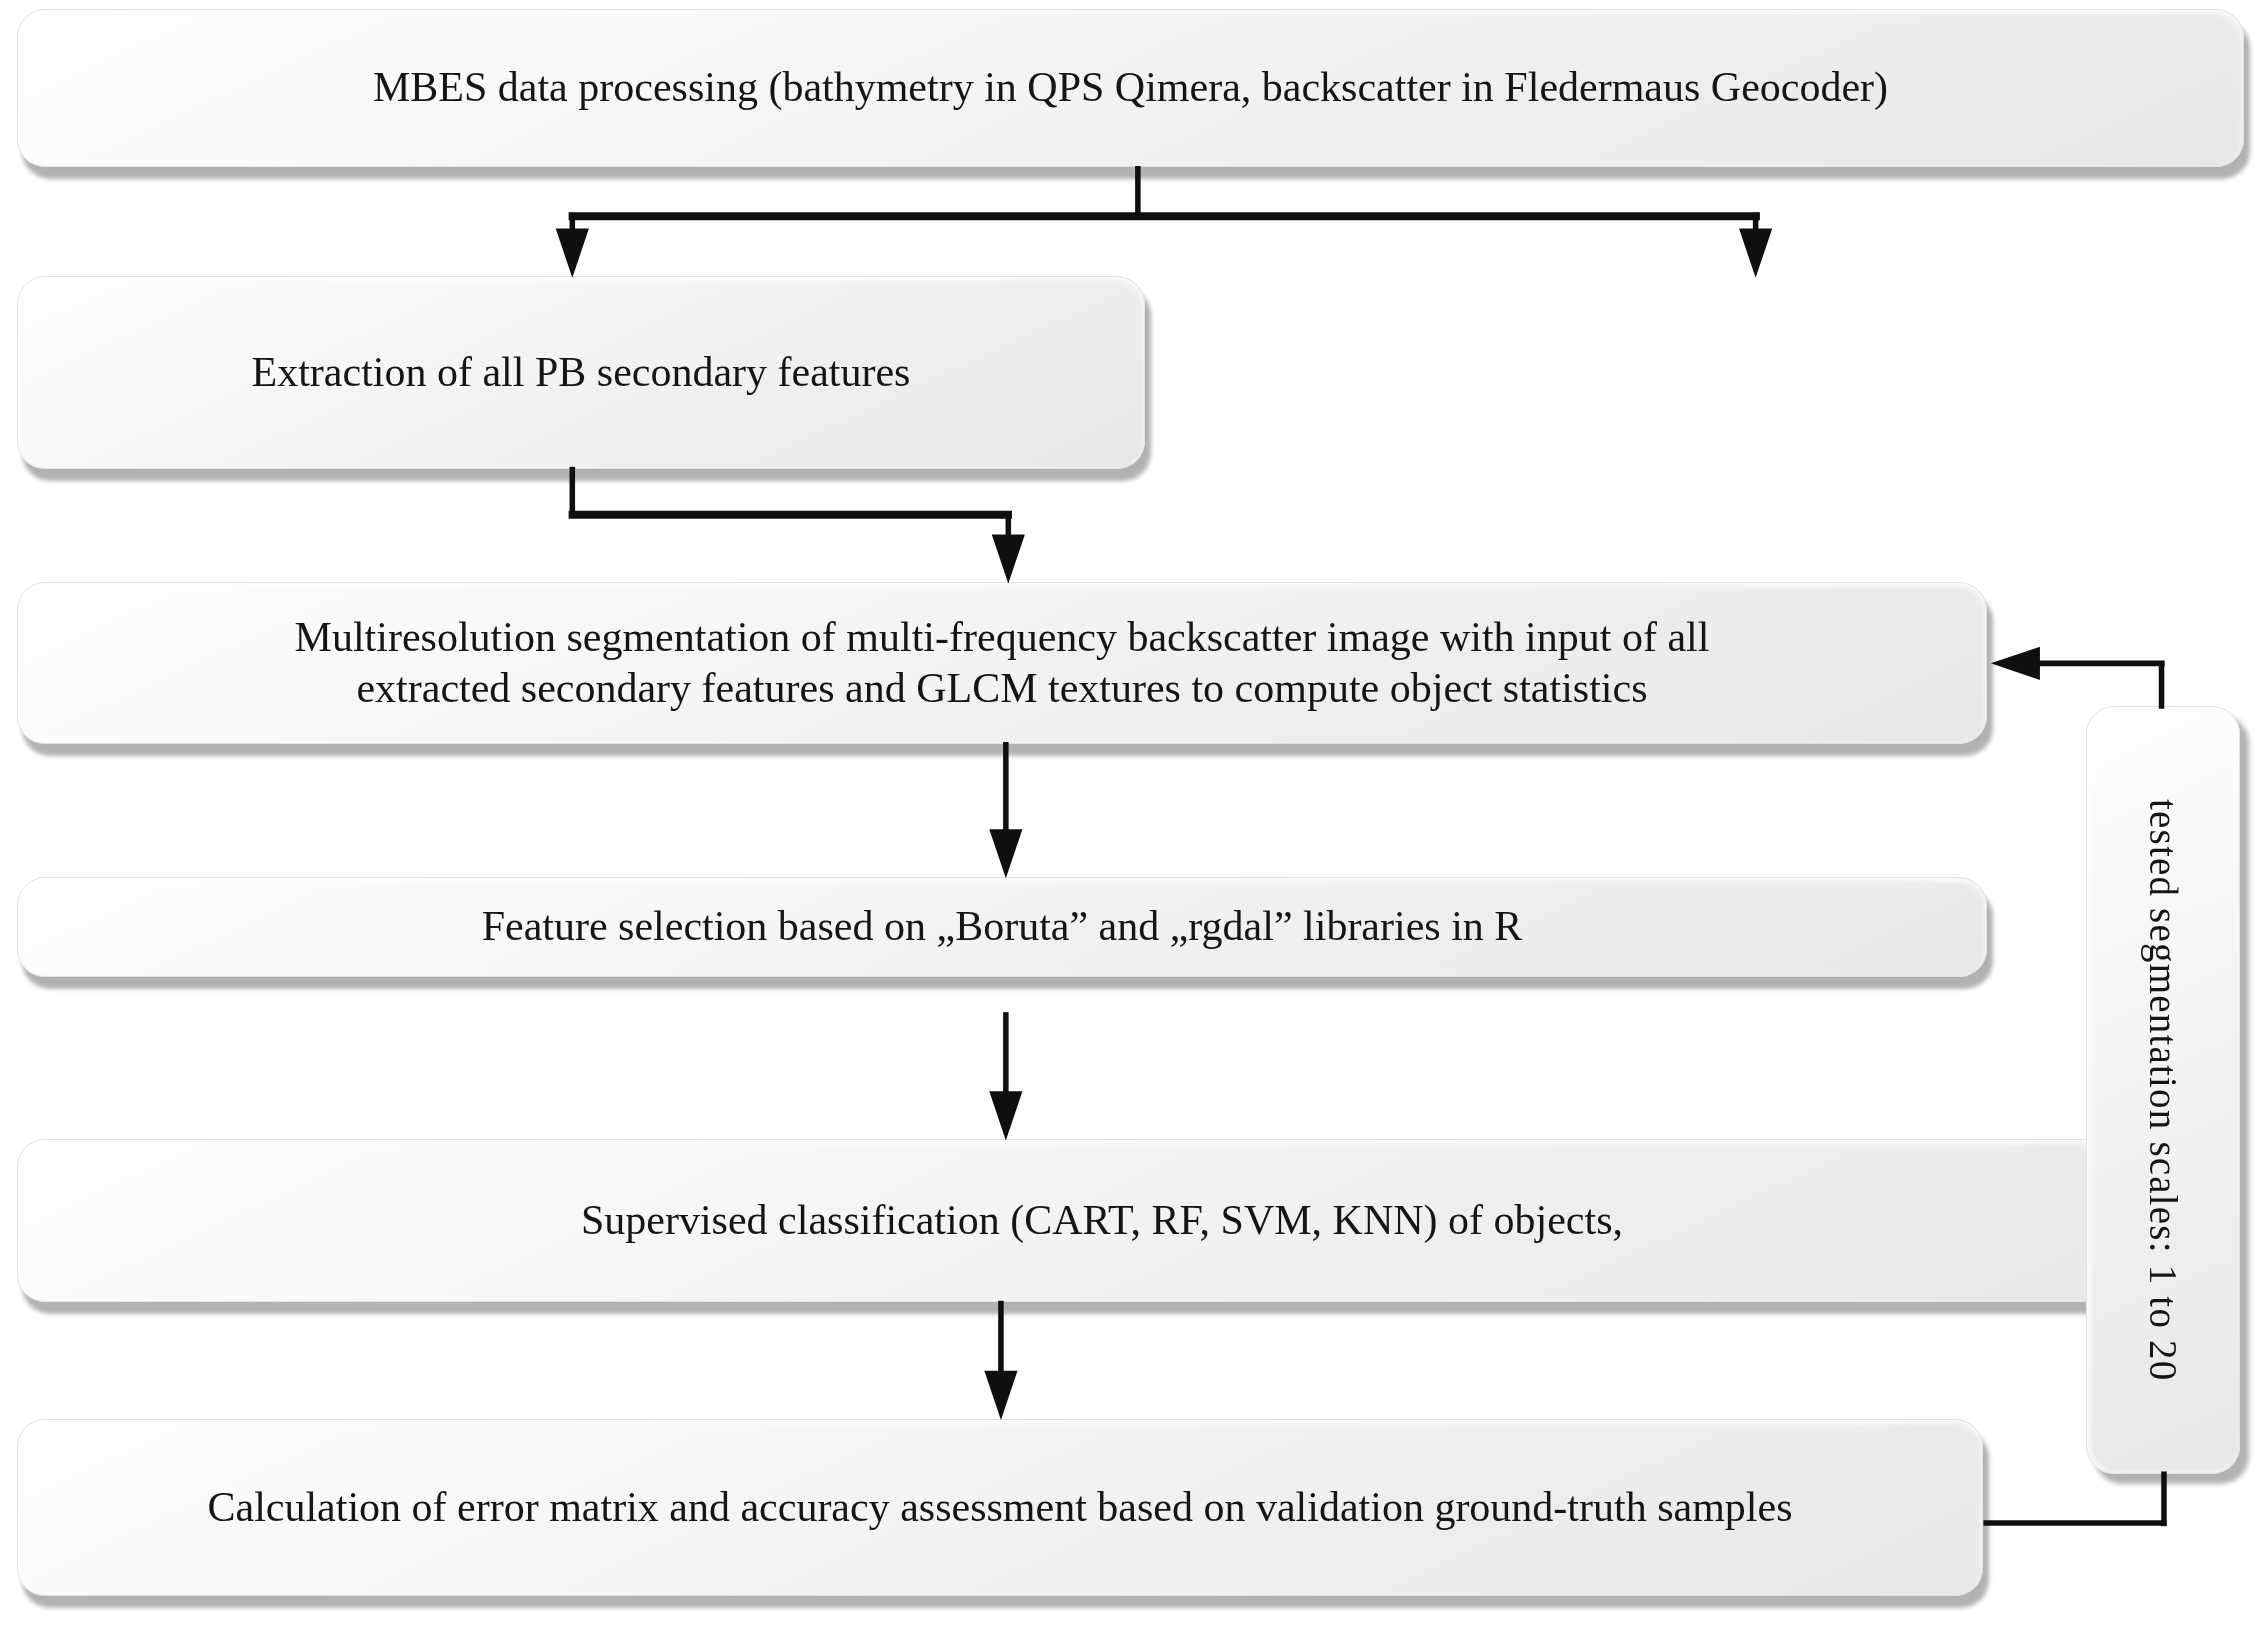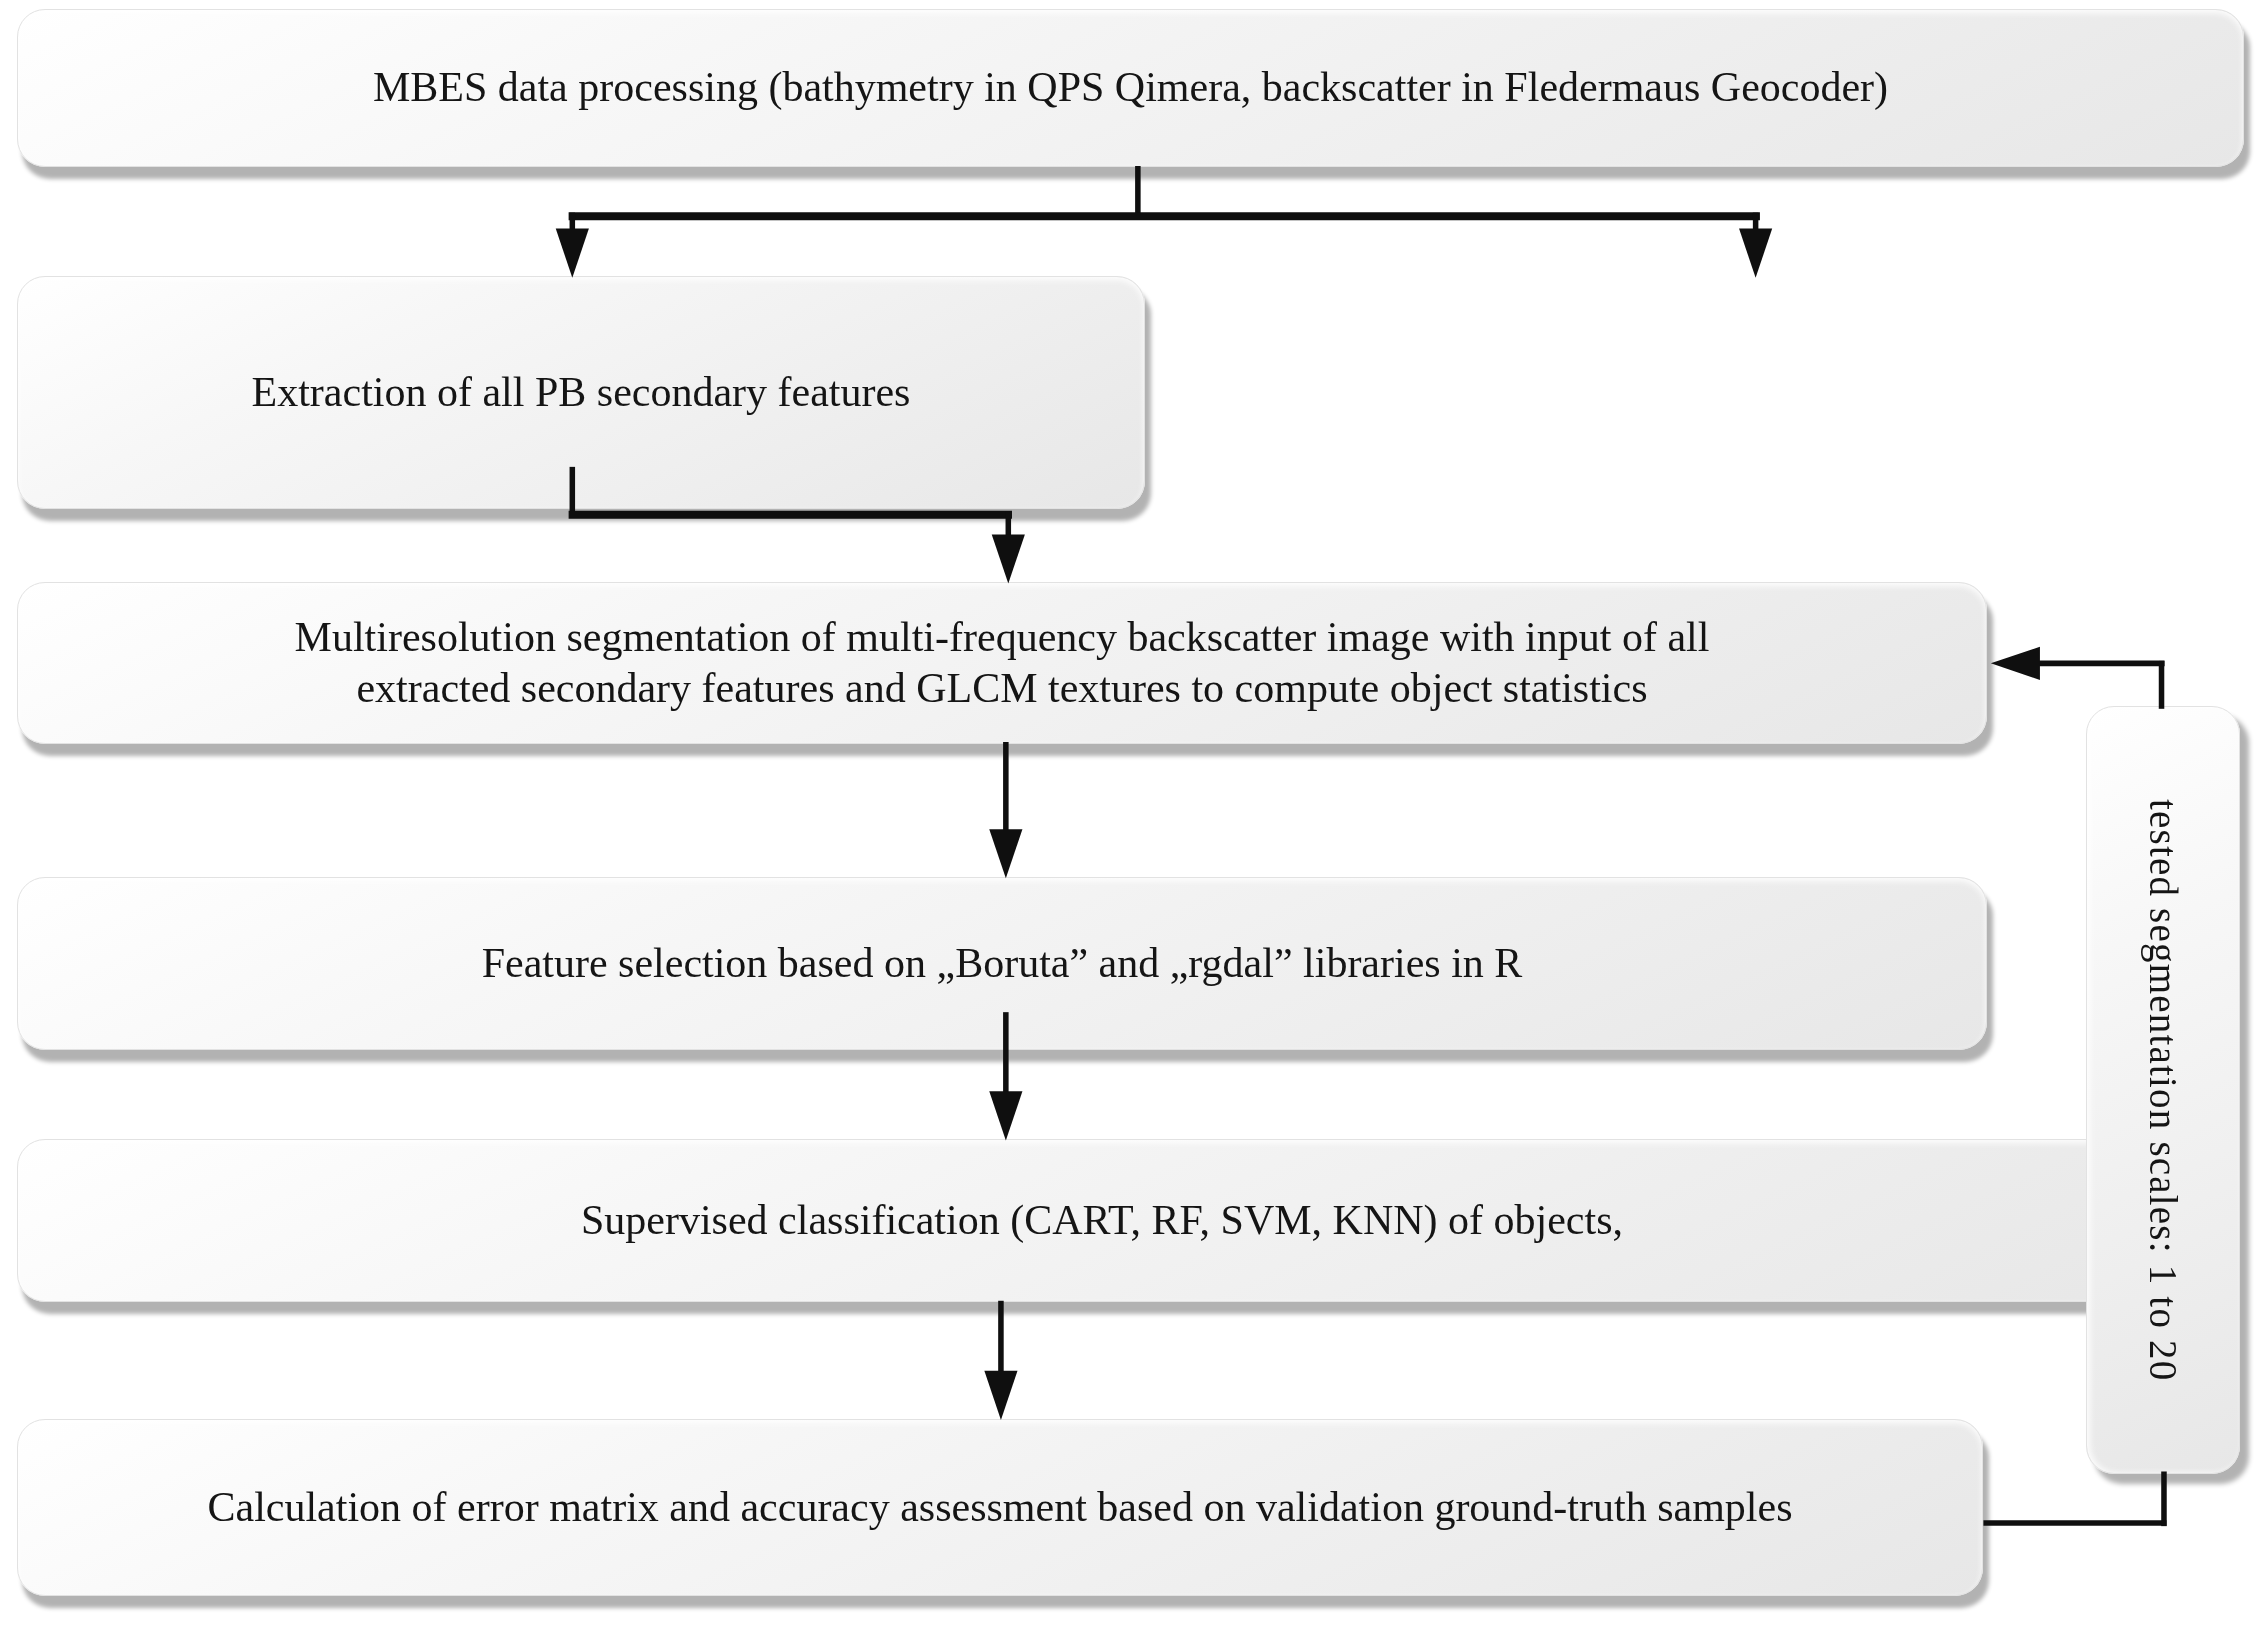--- a/index.html
+++ b/index.html
@@ -27,24 +27,24 @@
   }
   .node.vertical{
     writing-mode:vertical-rl;
     font-size:39px;
     letter-spacing:1.2px;
     line-height:1;
     padding:24.6px 0;
     box-shadow:8.6px 9.8px 4.9px rgba(0,0,0,0.30), inset 3.1px 0 6.1px rgba(255,255,255,0.9);
   }
   #mbes       {left:17px;  top:8.6px;   width:2227px; height:158px;}
-  #extraction {left:17px;  top:276px;  width:1128px; height:233px;}
+  #extraction {left:17px;  top:276px;  width:1128px; height:193px;}
   #jenks      {left:1253px;top:276px;  width:994px; height:200px;}
   #multires   {left:17px;  top:582px;  width:1970px; height:162px;}
-  #feature    {left:17px;  top:877px; width:1970px; height:173px;}
+  #feature    {left:17px;  top:877px; width:1970px; height:100px;}
   #supervised {left:17px;  top:1139px; width:2170px; height:163px;}
   #calc       {left:17px;  top:1419px; width:1966px; height:177px;}
   #scales     {left:2086px;top:706px; width:154px;  height:768px;}
   #connectors{
     position:absolute;left:0;top:0;width:2261px;height:1635px;
     pointer-events:none;
   }
   #connectors line{stroke:#0f0f0f;}
   #connectors polygon{fill:#0f0f0f;}
 </style>

